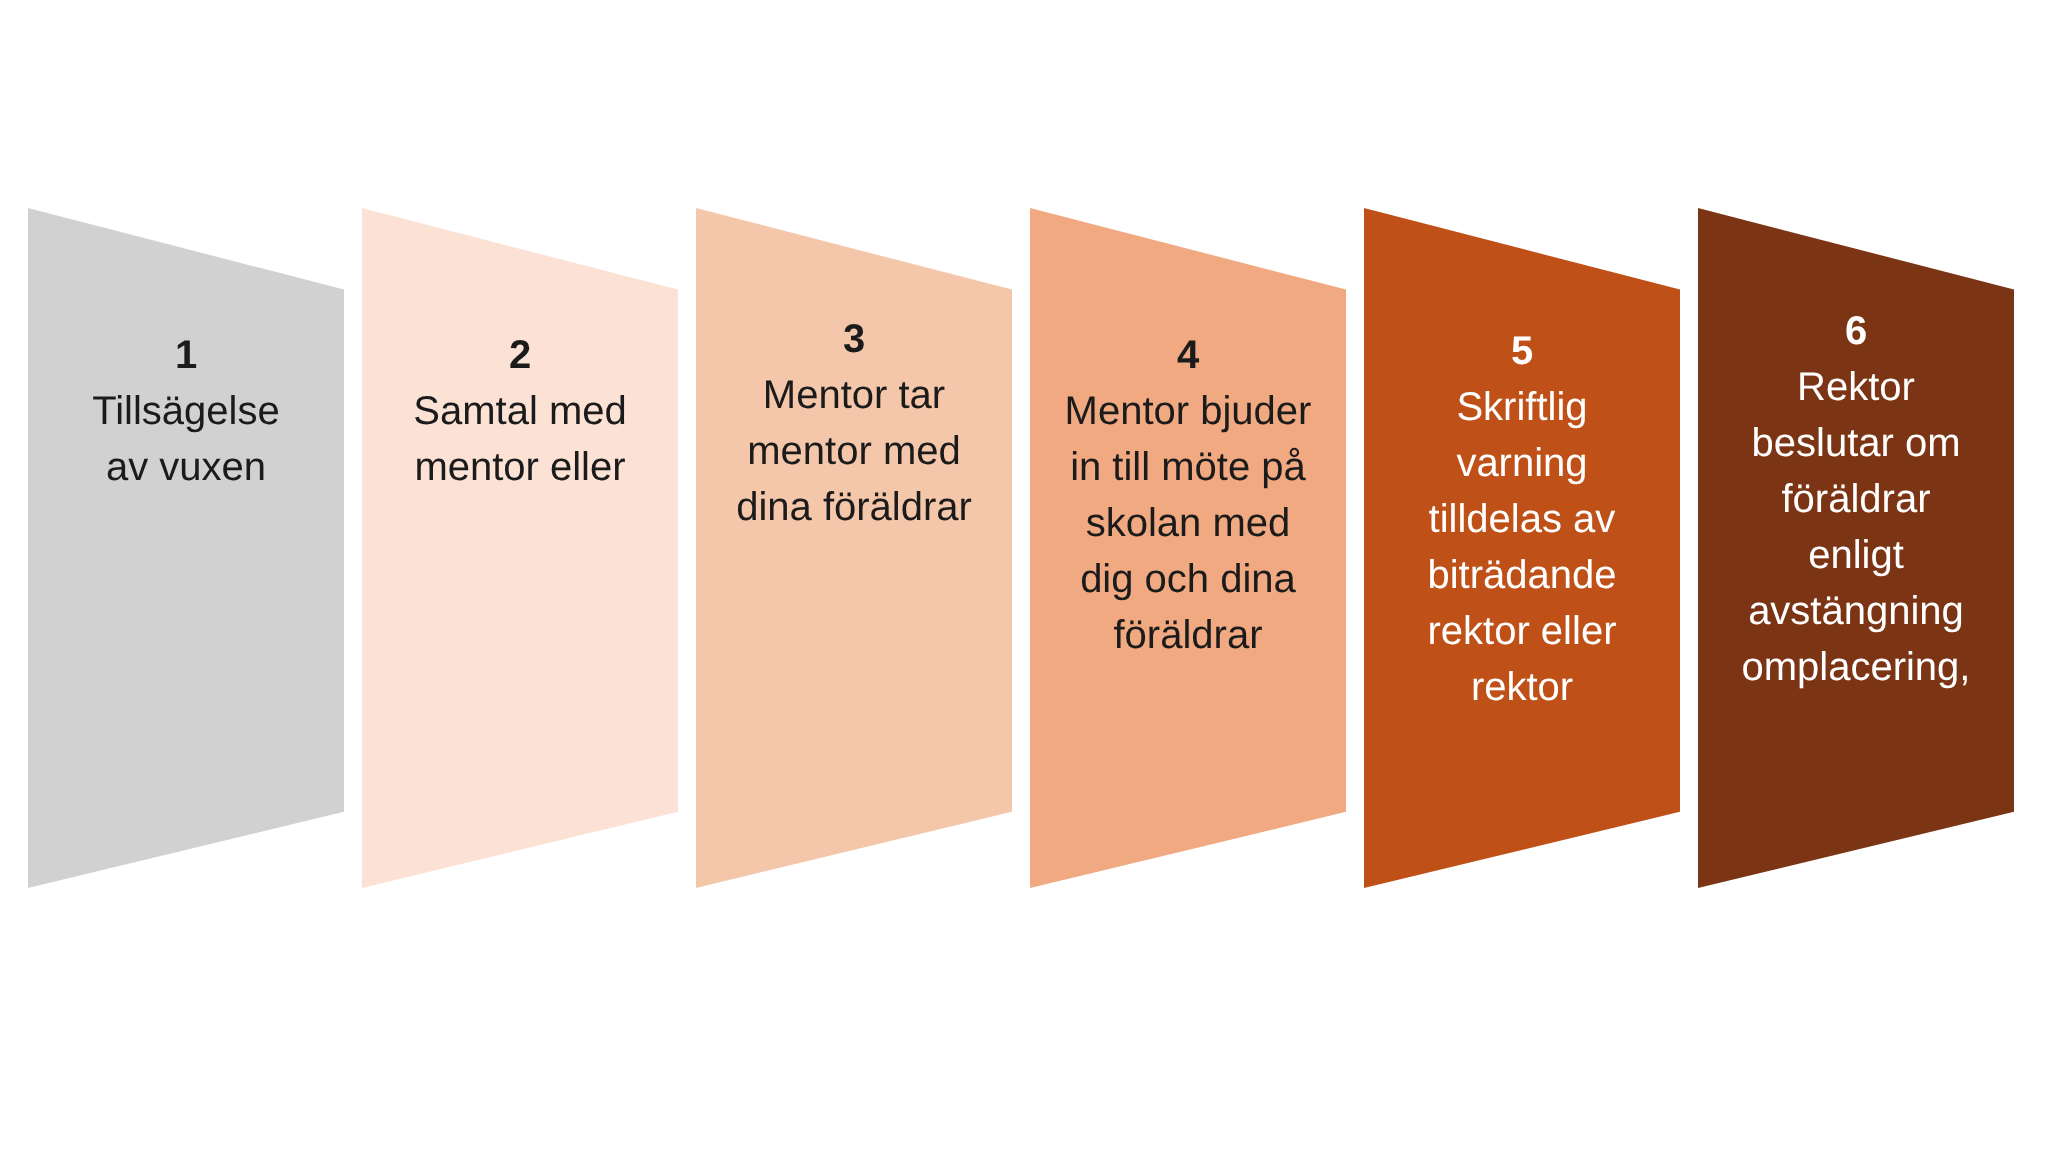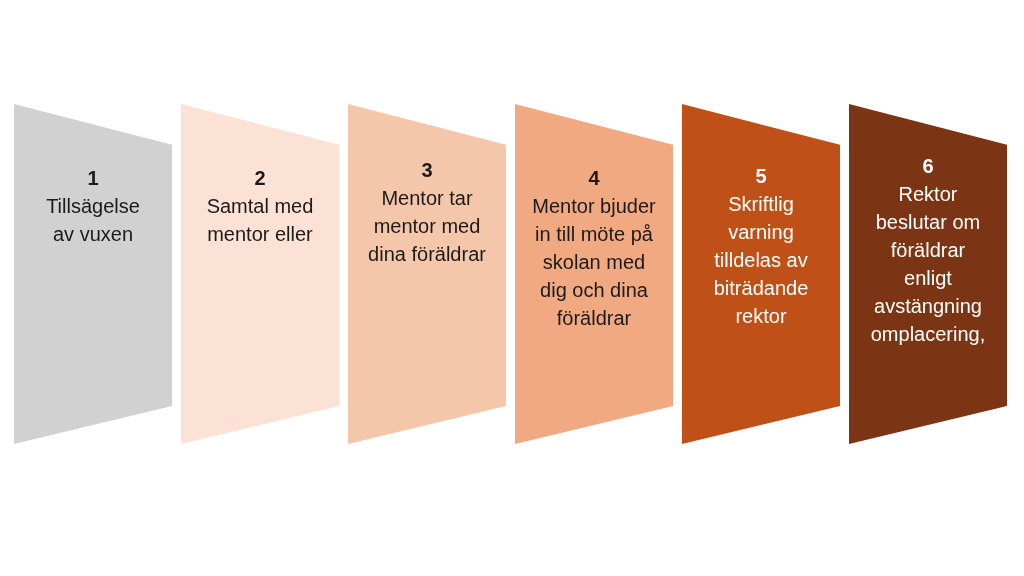--- a/index.html
+++ b/index.html
@@ -72,20 +72,21 @@
         <div class="line"><span class="seg">föräldrar</span></div>
       </div>
     </div>
     <div class="panel" style="left: 682px; background: rgb(191, 81, 24);">
       <div class="content" style="color: rgb(255, 255, 255);">
         <div class="num">5</div>
         <div class="line"><span class="seg">Skriftlig</span></div>
         <div class="line"><span class="seg-bold">varning</span></div>
         <div class="line"><span class="seg">tilldelas av</span></div>
         <div class="line"><span class="seg">biträdande</span></div>
+        <div class="line"><span class="seg">rektor eller</span></div>
         <div class="line"><span class="seg">rektor</span></div>
       </div>
     </div>
     <div class="panel" style="left: 849px; background: rgb(123, 53, 20);">
       <div class="content" style="color: rgb(255, 255, 255);">
         <div class="num">6</div>
         <div class="line"><span class="seg">Rektor</span></div>
         <div class="line"><span class="seg">beslutar om</span></div>
         <div class="line"><span class="seg-bold">föräldrar</span></div>
         <div class="line"><span class="seg">enligt</span></div>

